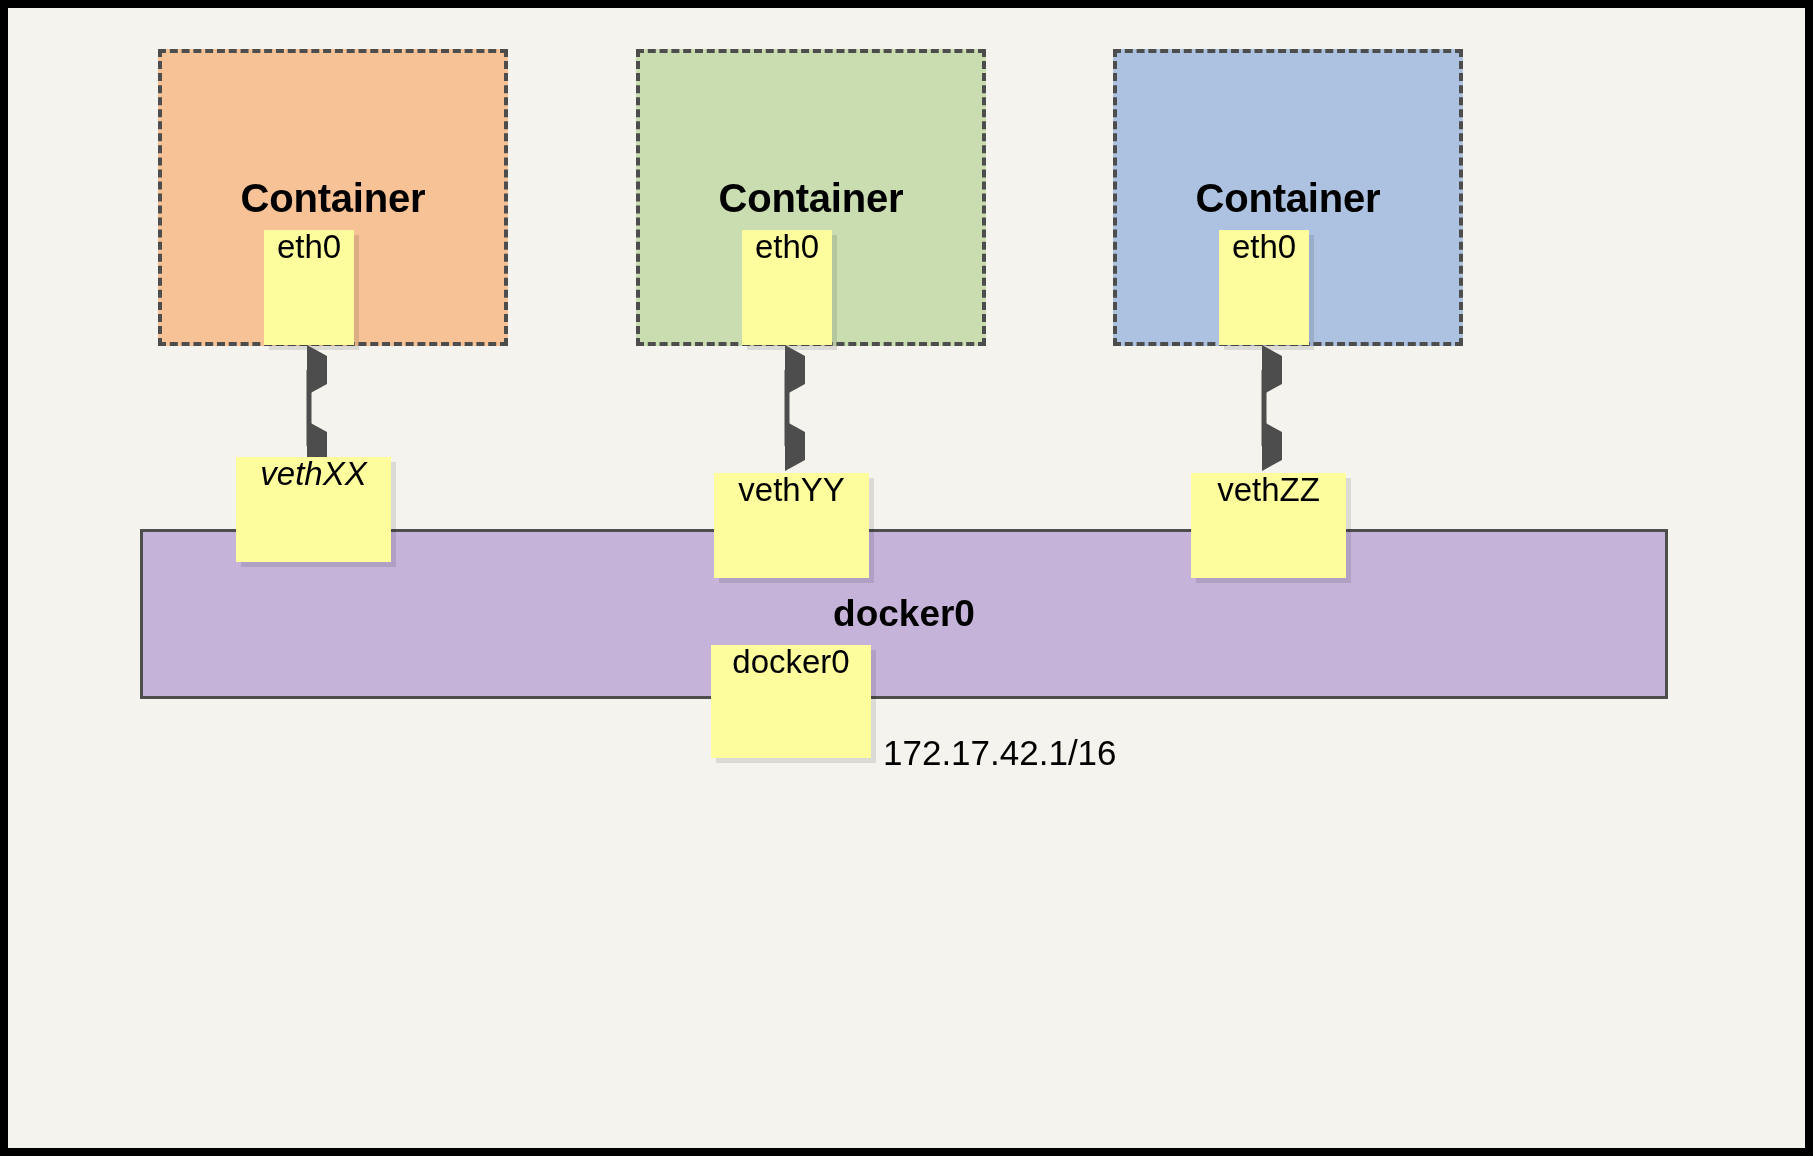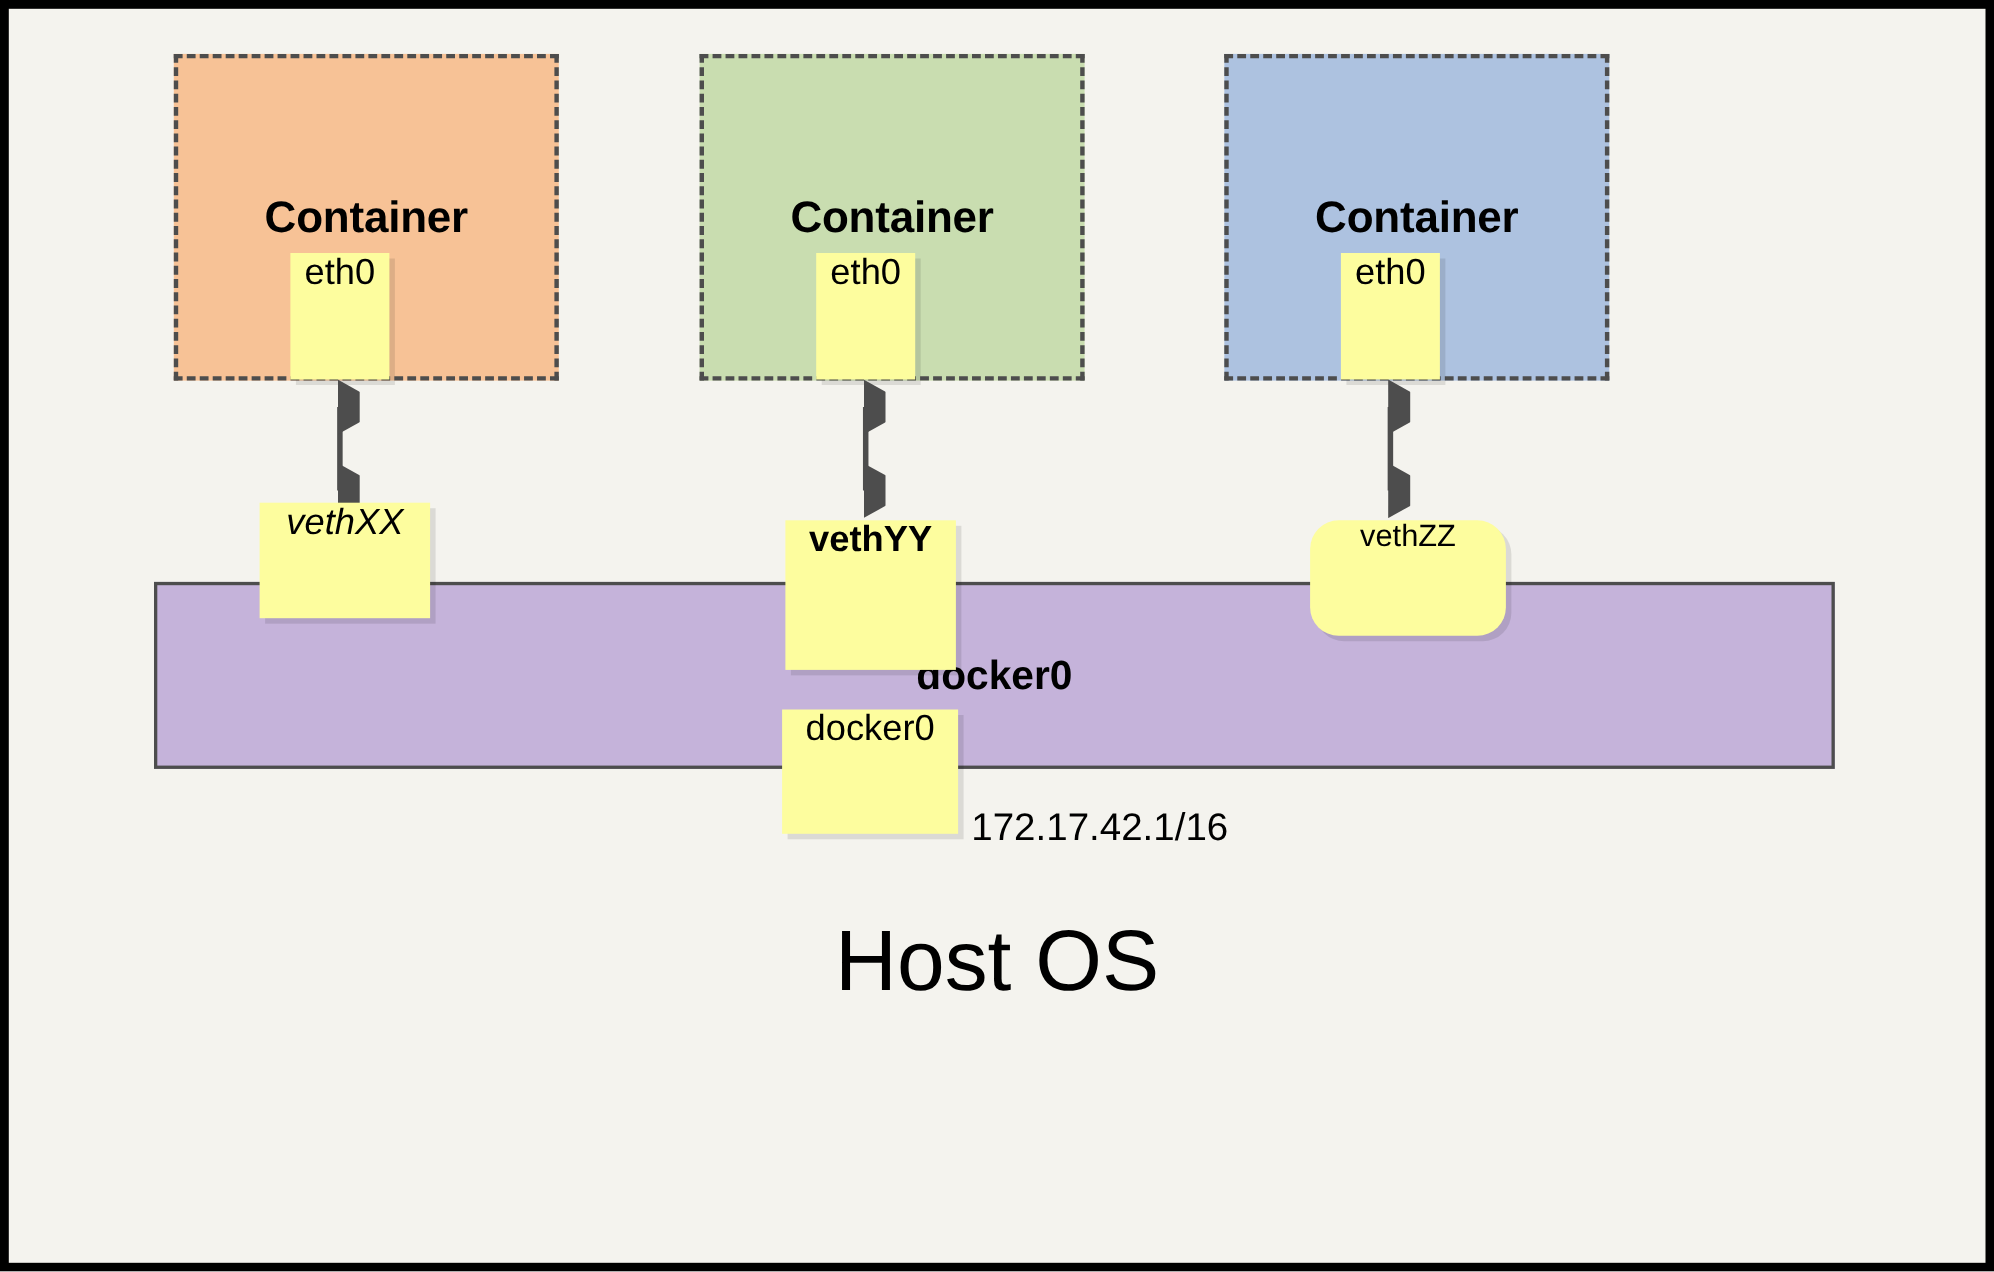--- a/index.html
+++ b/index.html
@@ -153,29 +153,28 @@
       <line x1="18" y1="30" x2="18" y2="106" stroke="#4d4d4d" stroke-width="5" marker-start="url(#ah-up-3)" marker-end="url(#ah-dn-3)"></line>
     </svg>
 
     <div id="bridge-bar" style="left:132px; top:521px; width:1528px; height:170px;"></div>
 
     <div id="bridge-label" style="left:132px; top:585px; width:1528px;">docker0</div>
 
     <div class="note" style="left:228px; top:449px; width:155px; height:105px; font-size:33px;font-style:italic;">
       <span>vethXX</span>
     </div>
-    <div class="note" style="left:706px; top:465px; width:155px; height:136px; font-size:33px;font-weight:bold;">
+    <div class="note" style="left:706px; top:465px; width:155px; height:105px; font-size:33px;">
       <span>vethYY</span>
     </div>
-    <div class="note" style="left:1183px; top:465px; width:178px; height:105px; font-size:28px;border-radius:26px;">
+    <div class="note" style="left:1183px; top:465px; width:155px; height:105px; font-size:33px;">
       <span>vethZZ</span>
     </div>
 
     <div class="note" style="left:703px; top:637px; width:160px; height:113px; font-size:33px;">
       <span>docker0</span>
     </div>
 
     <div class="plain-label" id="ip-label" style="left:875px; top:725px;">172.17.42.1/16</div>
 
-    <div class="plain-label" id="host-os-label" style="top:820px;">Host OS</div>
 
   </div>
 </div>
 
 </body></html>

